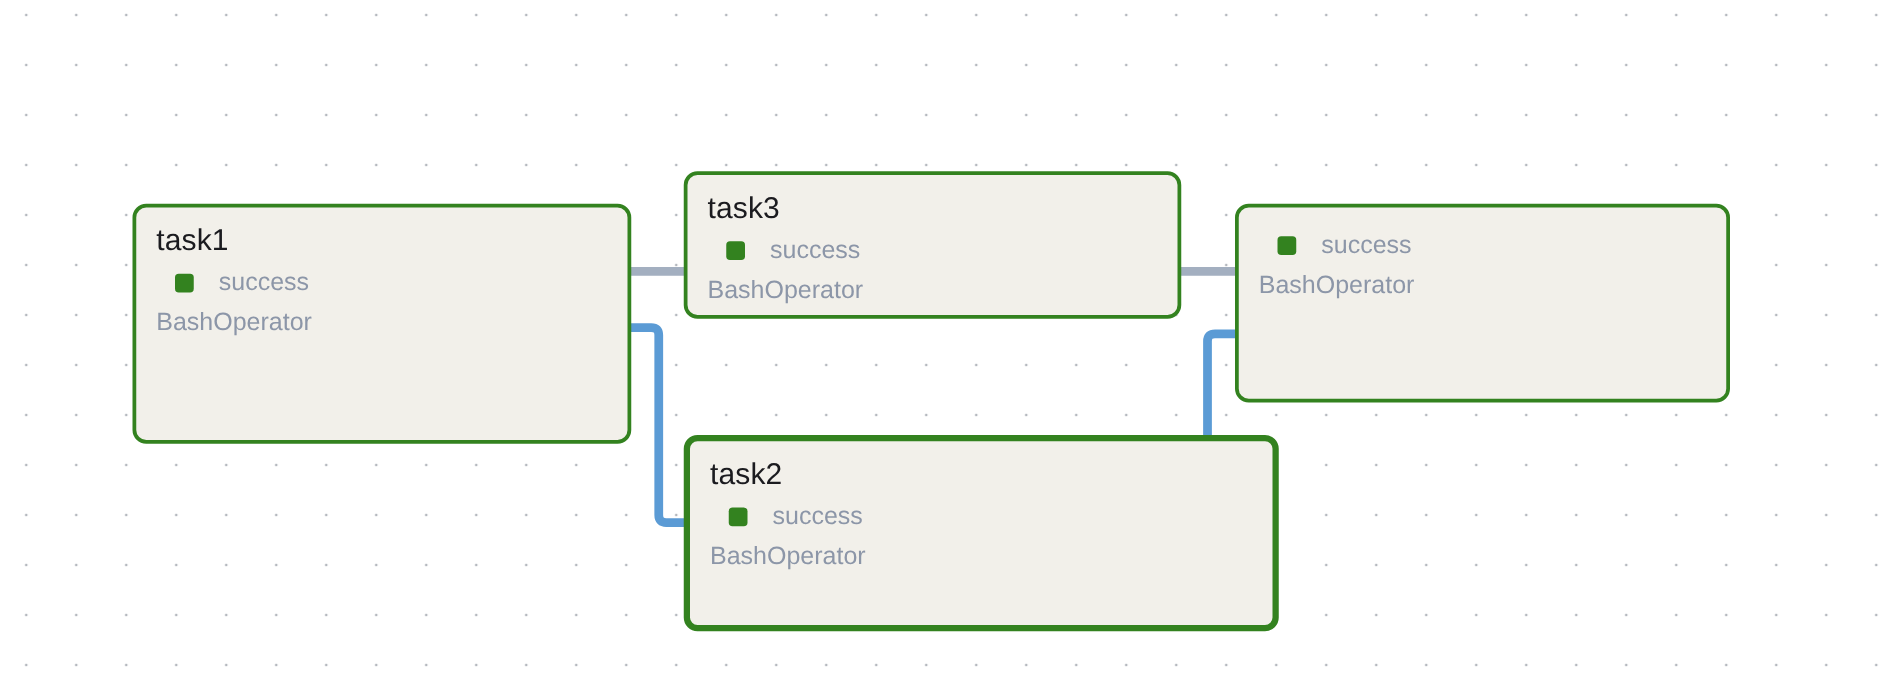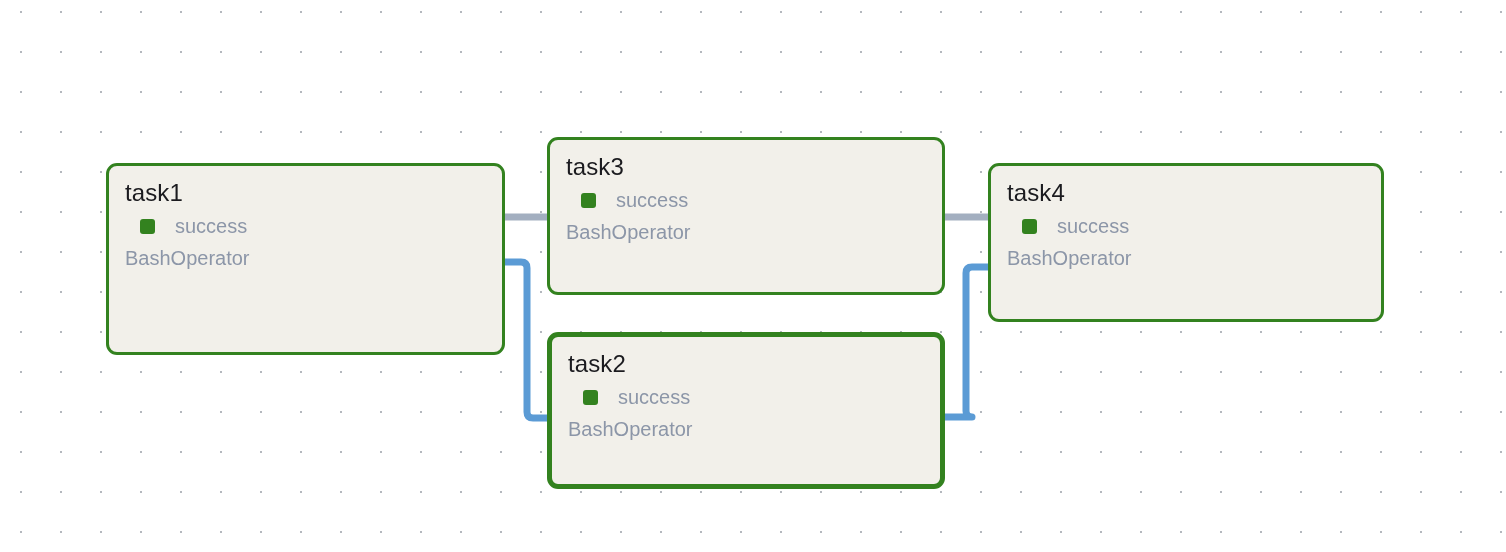--- a/index.html
+++ b/index.html
@@ -89,40 +89,39 @@
 
   <div class="node thin" id="node-task1" style="left: 106px; top: 163px; width: 399px; height: 192px;">
     <div class="node-title">task1</div>
     <div class="node-status">
       <span class="status-square"></span>
       <span class="status-label">success</span>
     </div>
     <div class="node-operator">BashOperator</div>
   </div>
 
-  <div class="node thin" id="node-task3" style="left: 547px; top: 137px; width: 398px; height: 158px;">
+  <div class="node thin" id="node-task3" style="left: 547px; top: 137px; width: 398px; height: 118px;">
     <div class="node-title">task3</div>
     <div class="node-status">
       <span class="status-square"></span>
       <span class="status-label">success</span>
     </div>
     <div class="node-operator">BashOperator</div>
   </div>
 
-  <div class="node thick" id="node-task2" style="left: 547px; top: 332px; width: 398px; height: 157px;">
+  <div class="node thick" id="node-task2" style="left: 547px; top: 348px; width: 476px; height: 157px;">
     <div class="node-title">task2</div>
     <div class="node-status">
       <span class="status-square"></span>
       <span class="status-label">success</span>
     </div>
     <div class="node-operator">BashOperator</div>
   </div>
 
   <div class="node thin" id="node-task4" style="left: 988px; top: 163px; width: 396px; height: 159px;">
-    <div class="node-title">task4</div>
     <div class="node-status">
       <span class="status-square"></span>
       <span class="status-label">success</span>
     </div>
     <div class="node-operator">BashOperator</div>
   </div>
 
 </div>
 
 </body></html>

